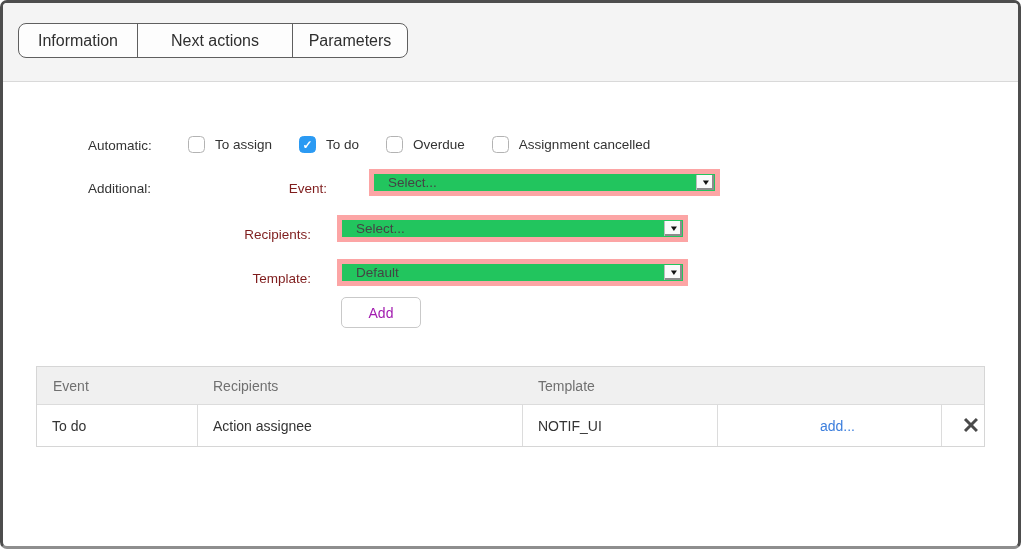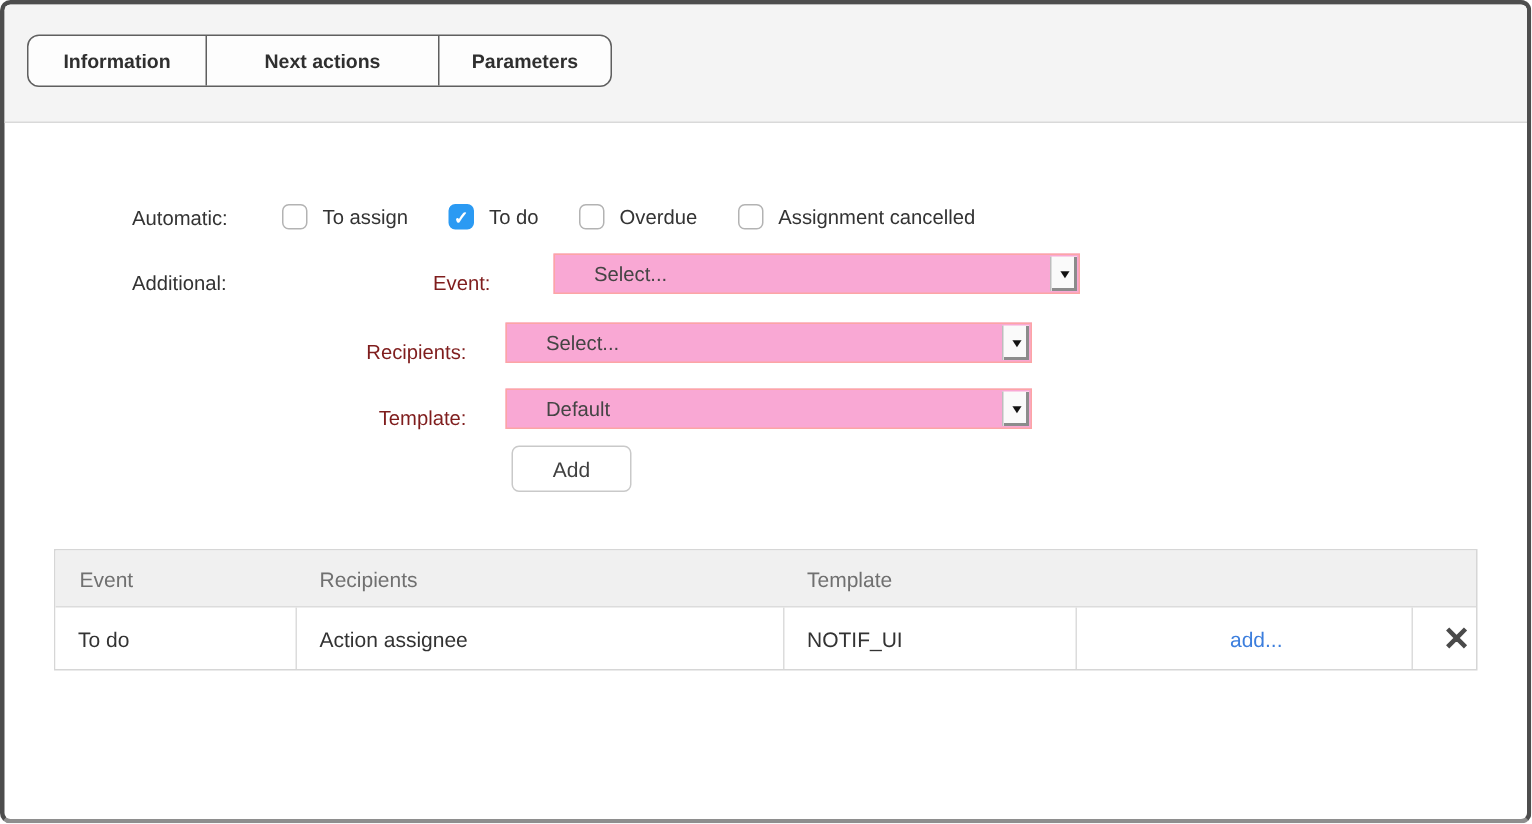--- a/index.html
+++ b/index.html
@@ -23,24 +23,23 @@
   }
   .tabgroup {
     position:absolute; top:20px; left:15px;
     display:flex; height:35px;
     border:1px solid #5f5f5f;
     border-radius:8px;
     background:#fdfdfd;
   }
   .tab {
     display:flex; align-items:center; justify-content:center;
-    font-size:13px; color:#2f2f2f;
+    font-size:16px; color:#2f2f2f;
     border-left:1px solid #5f5f5f;
     cursor:pointer;
-    font-weight:bold;
   }
   .tab:first-child { border-left:none; border-radius:8px 0 0 8px; }
   .tab.t0 { width:118px; }
   .tab.t1 { width:115px; }
   .tab.t2 { width:155px; }
   .tab.t3 { width:145px; }
   .tab.active {
     background:#383838; color:#ffffff;
     border-radius:8px;
     border-left:none;
@@ -69,42 +68,42 @@
   .checkbox .check { display:none; }
   .checkbox.checked { background:#2b9af3; border-color:#2b9af3; }
   .checkbox.checked .check {
     display:block; color:#fff; font-size:12px; font-weight:bold; line-height:1;
   }
   .cb-label { margin-left:10px; }
 
   .combo {
     position:relative;
     width:351px; height:27px;
-    border:1px solid #fca5a5;
-    background:#f9a8d4;
+    border:5px solid #fca5a5;
+    background:#22c55e;
     display:flex; align-items:center;
-    padding-left:26px; padding-right:24px;
+    padding-left:14px; padding-right:24px;
     font-size:13.5px; color:#444;
     cursor:pointer;
   }
   .combo-btn {
     position:absolute; right:1px; top:1px; bottom:1px; width:18px;
     background:#fafafa;
     border-left:1px solid #bdbdbd;
     box-shadow:inset -2px -2px 0 #8c8c8c;
     display:flex; align-items:center; justify-content:center;
   }
   .combo-arrow { font-size:8px; color:#111; transform:scaleX(1.3); }
 
   .add-btn {
     position:absolute; top:294px; left:338px;
     width:80px; height:31px;
     background:#fff;
     border:1px solid #c9c9c9; border-radius:5px;
-    font-size:14px; color:#404040;
+    font-size:14px; color:#a21caf;
     display:flex; align-items:center; justify-content:center;
     cursor:pointer;
   }
 
   
   .tbl {
     position:absolute; top:363px; left:33px; width:949px;
     border:1px solid #d6d6d6;
     font-size:14px;
   }

